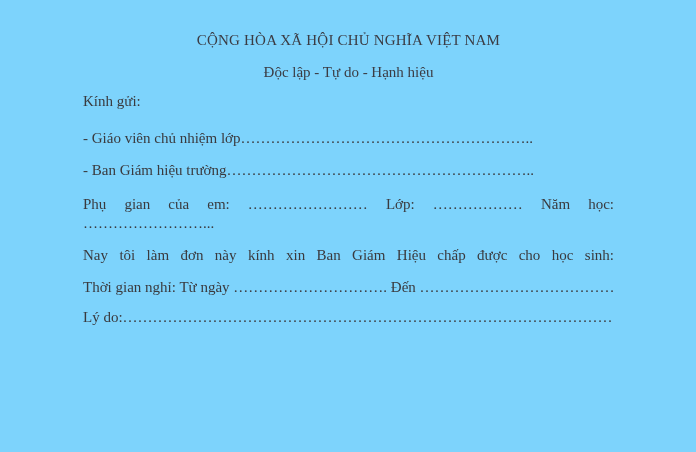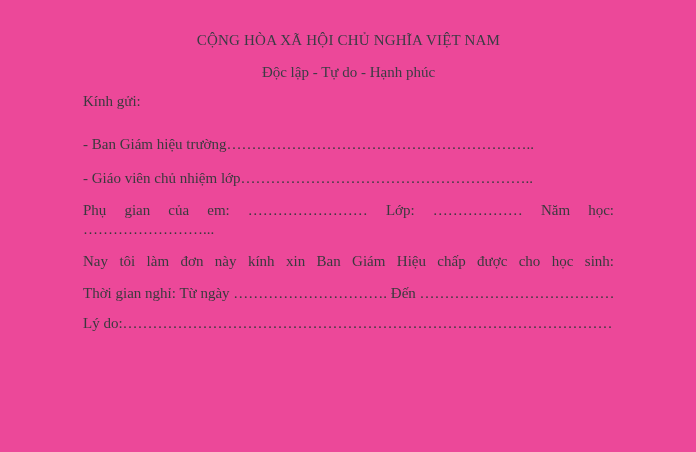--- a/index.html
+++ b/index.html
@@ -4,21 +4,21 @@
 <style>
   html, body {
     margin: 0;
     padding: 0;
     background: #ffffff;
   }
   .page {
     position: relative;
     width: 696px;
     height: 452px;
-    background: #ec4899;
+    background: #7dd3fc;
     box-sizing: border-box;
     padding: 31px 82px 0 83px;
     font-family: "Liberation Serif", "DejaVu Serif", serif;
     font-size: 15px;
     color: #3a3a3e;
     overflow: hidden;
   }
   .doc-header { text-align: center; }
   .nat-line {
     line-height: 19px;
@@ -40,51 +40,51 @@
     color: #33343a;
   }
   .para {
     margin: 0 0 14px 0;
     line-height: 19px;
   }
   .dotline {
     white-space: nowrap;
     overflow: hidden;
   }
-  .mb16 { margin-bottom: 24px; }
+  .mb16 { margin-bottom: 18px; }
   .mb15 { margin-bottom: 15px; }
   .mb13 { margin-bottom: 13px; }
   .mb11 { margin-bottom: 11px; }
   .jline {
     display: block;
     text-align: justify;
     text-align-last: justify;
   }
   .cline {
     display: block;
     text-align: left;
   }
 </style>
 </head>
 <body>
 
 <div class="page">
 
   <header class="doc-header">
     <div class="nat-line">CỘNG HÒA XÃ HỘI CHỦ NGHĨA VIỆT NAM</div>
-    <div class="motto-line">Độc lập - Tự do - Hạnh phúc</div>
+    <div class="motto-line">Độc lập - Tự do - Hạnh hiệu</div>
   </header>
 
   <main>
 
     <p class="para mb16">Kính gửi:</p>
 
+    <p class="para dotline mb13">- Giáo viên chủ nhiệm lớp…………………………………………………..</p>
+
     <p class="para dotline mb15">- Ban Giám hiệu trường……………………………………………………..</p>
-
-    <p class="para dotline mb13">- Giáo viên chủ nhiệm lớp…………………………………………………..</p>
 
 
     <p class="para mb13">
       <span class="jline">Phụ gian của em: …………………… Lớp: ……………… Năm học:</span>
       <span class="cline">……………………...</span>
     </p>
 
     <p class="para mb13">
       <span class="jline">Nay tôi làm đơn này kính xin Ban Giám Hiệu chấp được cho học sinh:</span>
     </p>

